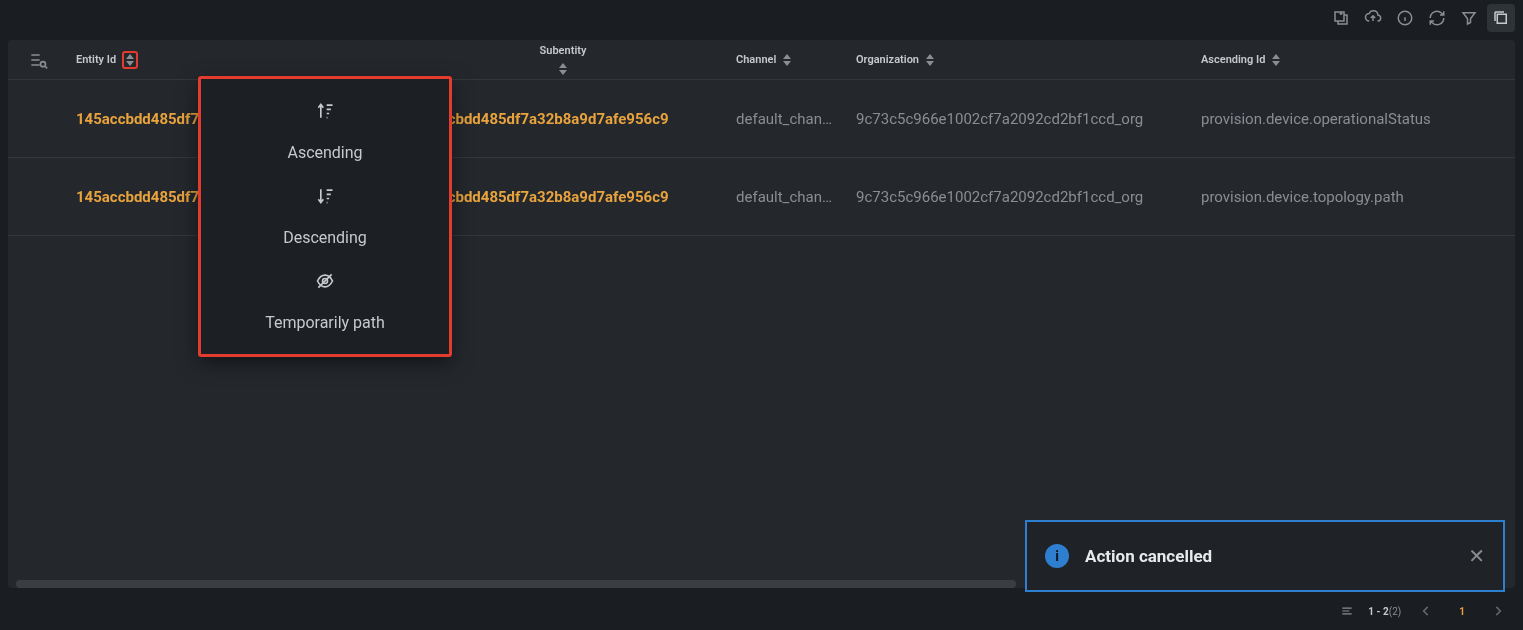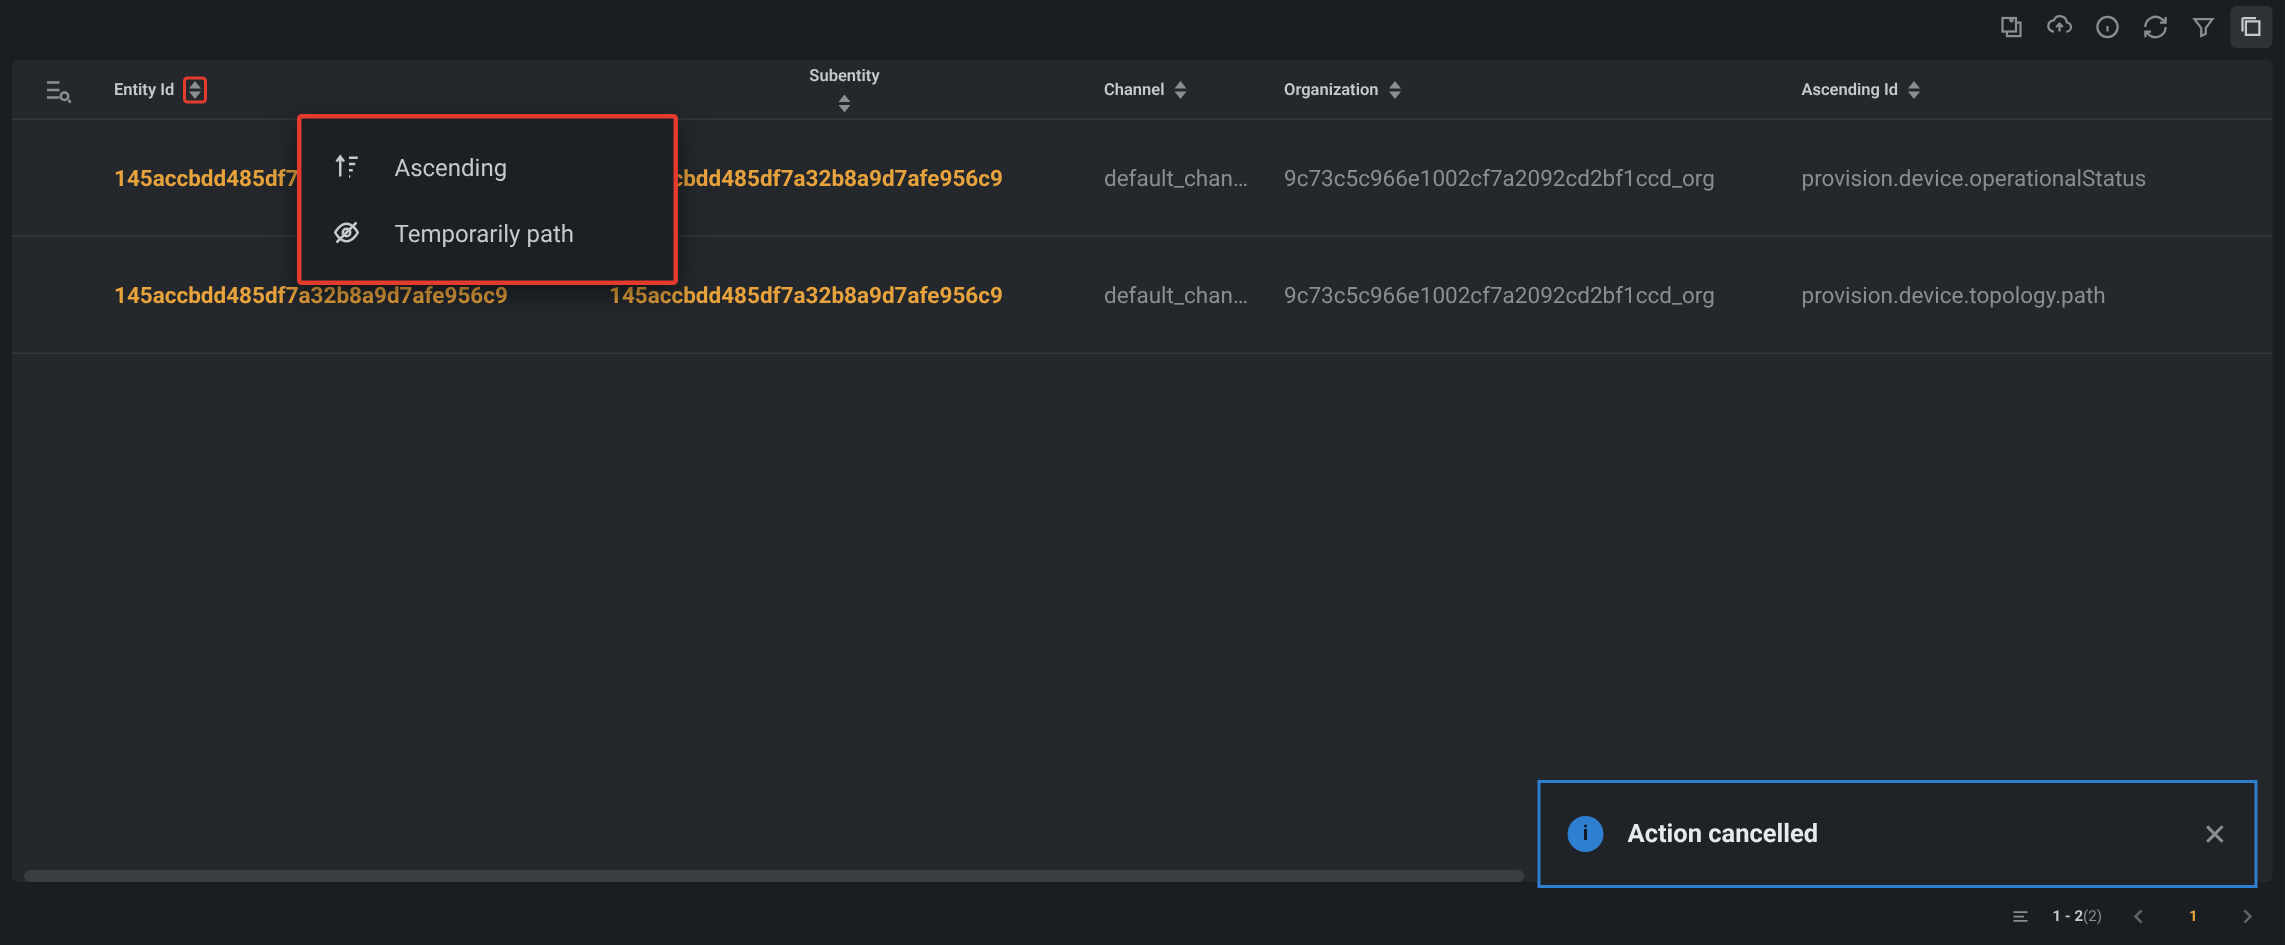--- a/index.html
+++ b/index.html
@@ -41,21 +41,21 @@
 
   
   .c-entity{width:330px;}
   .c-sub{width:330px;flex-direction:column;}
   .c-chan{width:120px;}
   .c-org{width:345px;}
   .c-ds{width:280px;}
 
   
   .dropdown{position:absolute;left:190px;top:36px;width:254px;background:#1c1f23;border:3px solid var(--red);border-radius:3px;padding:10px 0;box-shadow:0 6px 20px rgba(0,0,0,.5);z-index:5;}
-  .ditem{display:flex;align-items:center;gap:22px;padding:12px 20px;color:var(--text);font-size:16px;cursor:pointer;}
+  .ditem{display:flex;align-items:center;gap:22px;padding:12px 20px;color:var(--text);font-size:16px;cursor:pointer;flex-direction:column;}
   .ditem.disabled{color:var(--text-dimmer);cursor:default;}
   .ditem svg{width:20px;height:20px;flex-shrink:0;}
 
   
   .toast{position:absolute;right:18px;bottom:38px;width:480px;height:72px;background:#1f2226;border:2px solid var(--blue);display:flex;align-items:center;padding:0 18px;gap:16px;}
   .toast-icon{width:24px;height:24px;border-radius:50%;background:var(--blue);display:flex;align-items:center;justify-content:center;color:#0b1620;font-weight:bold;font-size:14px;}
   .toast-text{color:#e8e9ea;font-weight:700;font-size:17px;flex:1;}
   .toast-close{color:var(--text-dim);cursor:pointer;font-size:20px;}
 
   
@@ -201,20 +201,27 @@
   <div class="dropdown">
     <div class="ditem">
       <svg viewBox="0 0 24 24" fill="none" stroke="currentColor" stroke-width="2">
           <path d="M7 20V4M4 8l3-4 3 4"></path>
           <path d="M14 5h7M14 10h5M14 15h3M14 20h1"></path>
         </svg>
       <span>Ascending</span>
     </div>
     <div class="ditem">
       <svg viewBox="0 0 24 24" fill="none" stroke="currentColor" stroke-width="2">
+          <path d="M7 4v16M4 16l3 4 3-4"></path>
+          <path d="M14 5h7M14 10h5M14 15h3M14 20h1"></path>
+        </svg>
+      <span>Descending</span>
+    </div>
+    <div class="ditem">
+      <svg viewBox="0 0 24 24" fill="none" stroke="currentColor" stroke-width="2">
           <path d="M3 12s3.5-7 9-7 9 7 9 7-3.5 7-9 7-9-7-9-7z"></path>
           <circle cx="12" cy="12" r="3"></circle>
           <path d="M4 20L20 4"></path>
         </svg>
       <span>Temporarily path</span>
     </div>
   </div>
 
   <div class="hscroll" style="bottom:0;">
     <div class="hscroll-thumb"></div>

